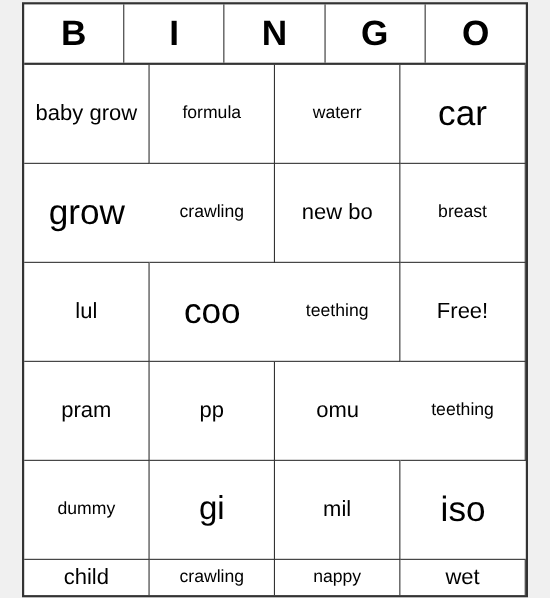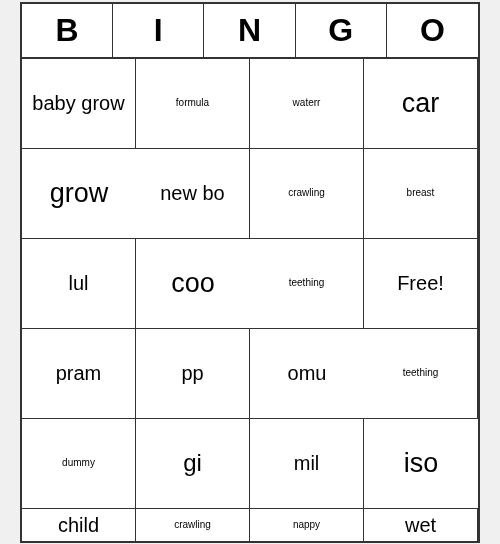--- a/index.html
+++ b/index.html
@@ -59,34 +59,34 @@
 
     .bingo-cell:nth-child(5n) {
       border-right: none;
     }
 
     .bingo-cell:nth-child(n+21) {
       border-bottom: none;
     }
 
     .bingo-cell span {
-      font-size: 10px;
+      font-size: 16px;
       line-height: 1.2;
     }
 
     .bingo-cell span.large {
-      font-size: 27px;
+      font-size: 32px;
     }
 
     .bingo-cell span.medium {
       font-size: 20px;
     }
 
     .bingo-cell span.xlarge {
-      font-size: 24px;
+      font-size: 30px;
     }
   </style>
 </head>
 <body>
 
 <div class="bingo-card">
   <div class="bingo-header">
   <div class="bingo-header-cell">B</div>
       <div class="bingo-header-cell">I</div>
       <div class="bingo-header-cell">N</div>
@@ -103,24 +103,24 @@
       <div class="bingo-cell">
         <span class="">waterr</span>
       </div>
       <div class="bingo-cell">
         <span class="large">car</span>
       </div>
       <div class="bingo-cell">
         <span class="large">grow</span>
       </div>
       <div class="bingo-cell">
-        <span class="medium">new bo</span>
+        <span class="">crawling</span>
       </div>
       <div class="bingo-cell">
-        <span class="">crawling</span>
+        <span class="medium">new bo</span>
       </div>
       <div class="bingo-cell">
         <span class="">breast</span>
       </div>
       <div class="bingo-cell">
         <span class="medium">lul</span>
       </div>
       <div class="bingo-cell">
         <span class="large">coo</span>
       </div>

